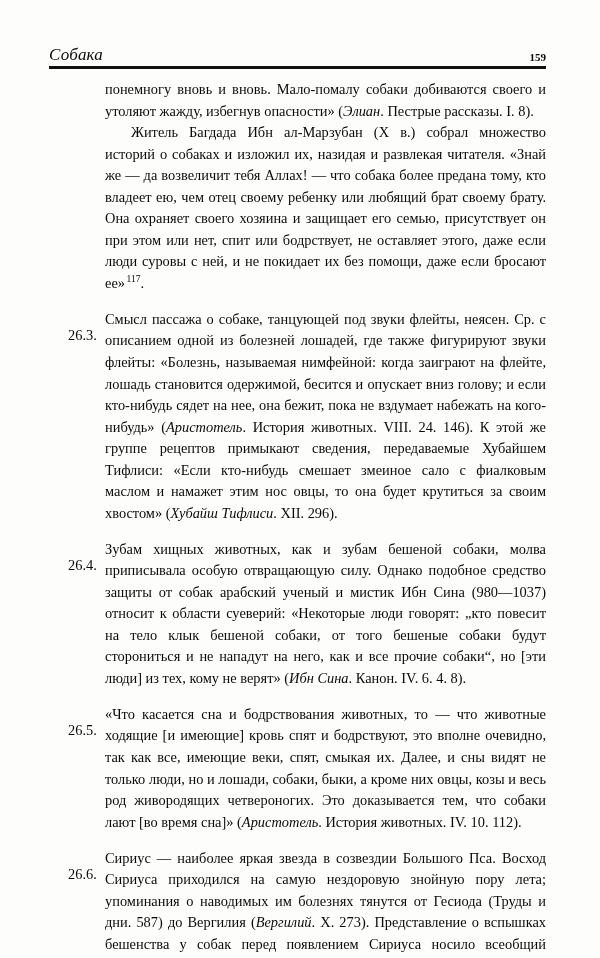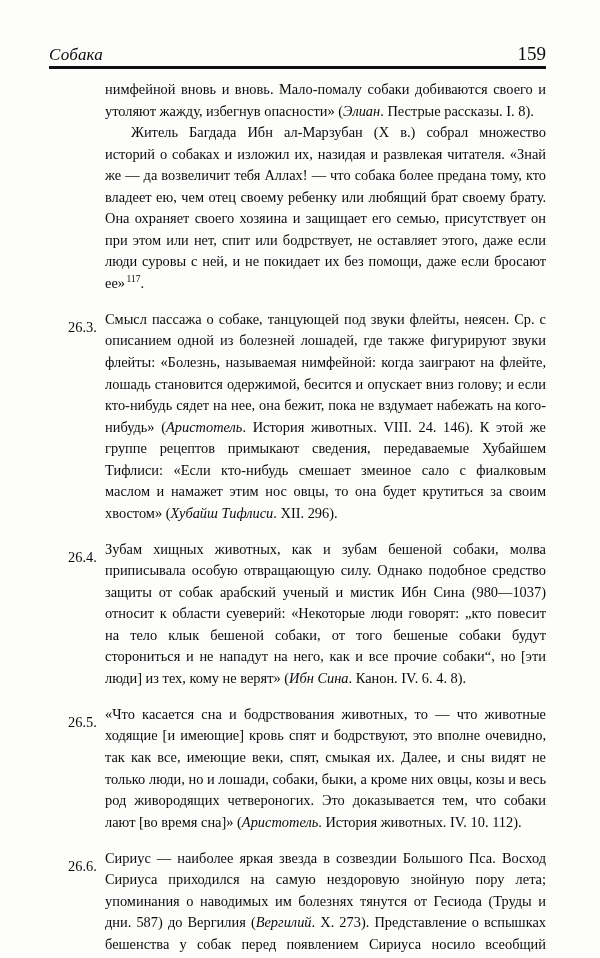--- a/index.html
+++ b/index.html
@@ -34,22 +34,22 @@
     justify-content: space-between;
   }
   .running-head-title {
     font-style: italic;
     font-size: 17px;
     letter-spacing: 0.2px;
     line-height: 1;
     padding-bottom: 1px;
   }
   .running-head-folio {
-    font-weight: normal;
-    font-size: 19px;
+    font-weight: bold;
+    font-size: 11px;
     line-height: 1;
     padding-bottom: 1px;
   }
   .head-rule {
     position: absolute;
     left: 49px;
     top: 66px;
     width: 497px;
     height: 3px;
     background: #111111;
@@ -87,21 +87,21 @@
 
   
   .numbered {
     position: relative;
     padding-left: 37px;
     text-indent: 0;
   }
   .numbered .secnum {
     position: absolute;
     left: 0;
-    top: 8px;
+    top: 16px;
     width: 37px;
     text-align: left;
     font-size: 14.4px;
   }
 
   i, .it {
     font-style: italic;
   }
   .sup {
     font-size: 9.5px;
@@ -116,21 +116,21 @@
 <div class="page">
 
   <div class="running-head">
     <span class="running-head-title">Собака</span>
     <span class="running-head-folio">159</span>
   </div>
   <div class="head-rule"></div>
 
   <div class="textblock">
 
-    <p class="para flush"><span>нимфейной вновь и вновь. Мало-помалу собаки добиваются своего и утоляют жажду, избегнув опасности» (</span><i>Элиан</i><span>. Пестрые рассказы. I. 8).</span></p>
+    <p class="para flush"><span>понемногу вновь и вновь. Мало-помалу собаки добиваются своего и утоляют жажду, избегнув опасности» (</span><i>Элиан</i><span>. Пестрые рассказы. I. 8).</span></p>
 
     <p class="para cont"><span>Житель Багдада Ибн ал-Марзубан (X в.) собрал множество историй о собаках и изложил их, назидая и развлекая читателя. «Знай же — да возвеличит тебя Аллах! — что собака более предана тому, кто владеет ею, чем отец своему ребенку или любящий брат своему брату. Она охраняет своего хозяина и защищает его семью, присутствует он при этом или нет, спит или бодрствует, не оставляет этого, даже если люди суровы с ней, и не покидает их без помощи, даже если бросают ее»</span><span class="sup">117</span><span>.</span></p>
 
     <p class="numbered"><span class="secnum">26.3.</span><span>Смысл пассажа о собаке, танцующей под звуки флейты, неясен. Ср. с описанием одной из болезней лошадей, где также фигурируют звуки флейты: «Болезнь, называемая нимфейной: когда заиграют на флейте, лошадь становится одержимой, бесится и опускает вниз голову; и если кто-нибудь сядет на нее, она бежит, пока не вздумает набежать на кого-нибудь» (</span><i>Аристотель</i><span>. История животных. VIII. 24. 146). К этой же группе рецептов примыкают сведения, передаваемые Хубайшем Тифлиси: «Если кто-нибудь смешает змеиное сало с фиалковым маслом и намажет этим нос овцы, то она будет крутиться за своим хвостом» (</span><i>Хубайш Тифлиси</i><span>. XII. 296).</span></p>
 
     <p class="numbered"><span class="secnum">26.4.</span><span>Зубам хищных животных, как и зубам бешеной собаки, молва приписывала особую отвращающую силу. Однако подобное средство защиты от собак арабский ученый и мистик Ибн Сина (980—1037) относит к области суеверий: «Некоторые люди говорят: „кто повесит на тело клык бешеной собаки, от того бешеные собаки будут сторониться и не нападут на него, как и все прочие собаки“, но [эти люди] из тех, кому не верят» (</span><i>Ибн Сина</i><span>. Канон. IV. 6. 4. 8).</span></p>
 
     <p class="numbered"><span class="secnum">26.5.</span><span>«Что касается сна и бодрствования животных, то — что животные ходящие [и имеющие] кровь спят и бодрствуют, это вполне очевидно, так как все, имеющие веки, спят, смыкая их. Далее, и сны видят не только люди, но и лошади, собаки, быки, а кроме них овцы, козы и весь род живородящих четвероногих. Это доказывается тем, что собаки лают [во время сна]» (</span><i>Аристотель</i><span>. История животных. IV. 10. 112).</span></p>
 
     <p class="numbered"><span class="secnum">26.6.</span><span>Сириус — наиболее яркая звезда в созвездии Большого Пса. Восход Сириуса приходился на самую нездоровую знойную пору лета; упоминания о наводимых им болезнях тянутся от Гесиода (Труды и дни. 587) до Вергилия (</span><i>Вергилий</i><span>. X. 273). Представление о вспышках бешенства у собак перед появлением Сириуса носило всеобщий характер; в частности, Артемидор пишет о собаках, являющихся во снах: «Часто они предвещают горячку из-за того, что звезду Сириус, вызывающую эту болезнь, некоторые называют Псом, в самом деле, пес — животное дерзкое, неразумное и подобное горячке» (</span></p>

